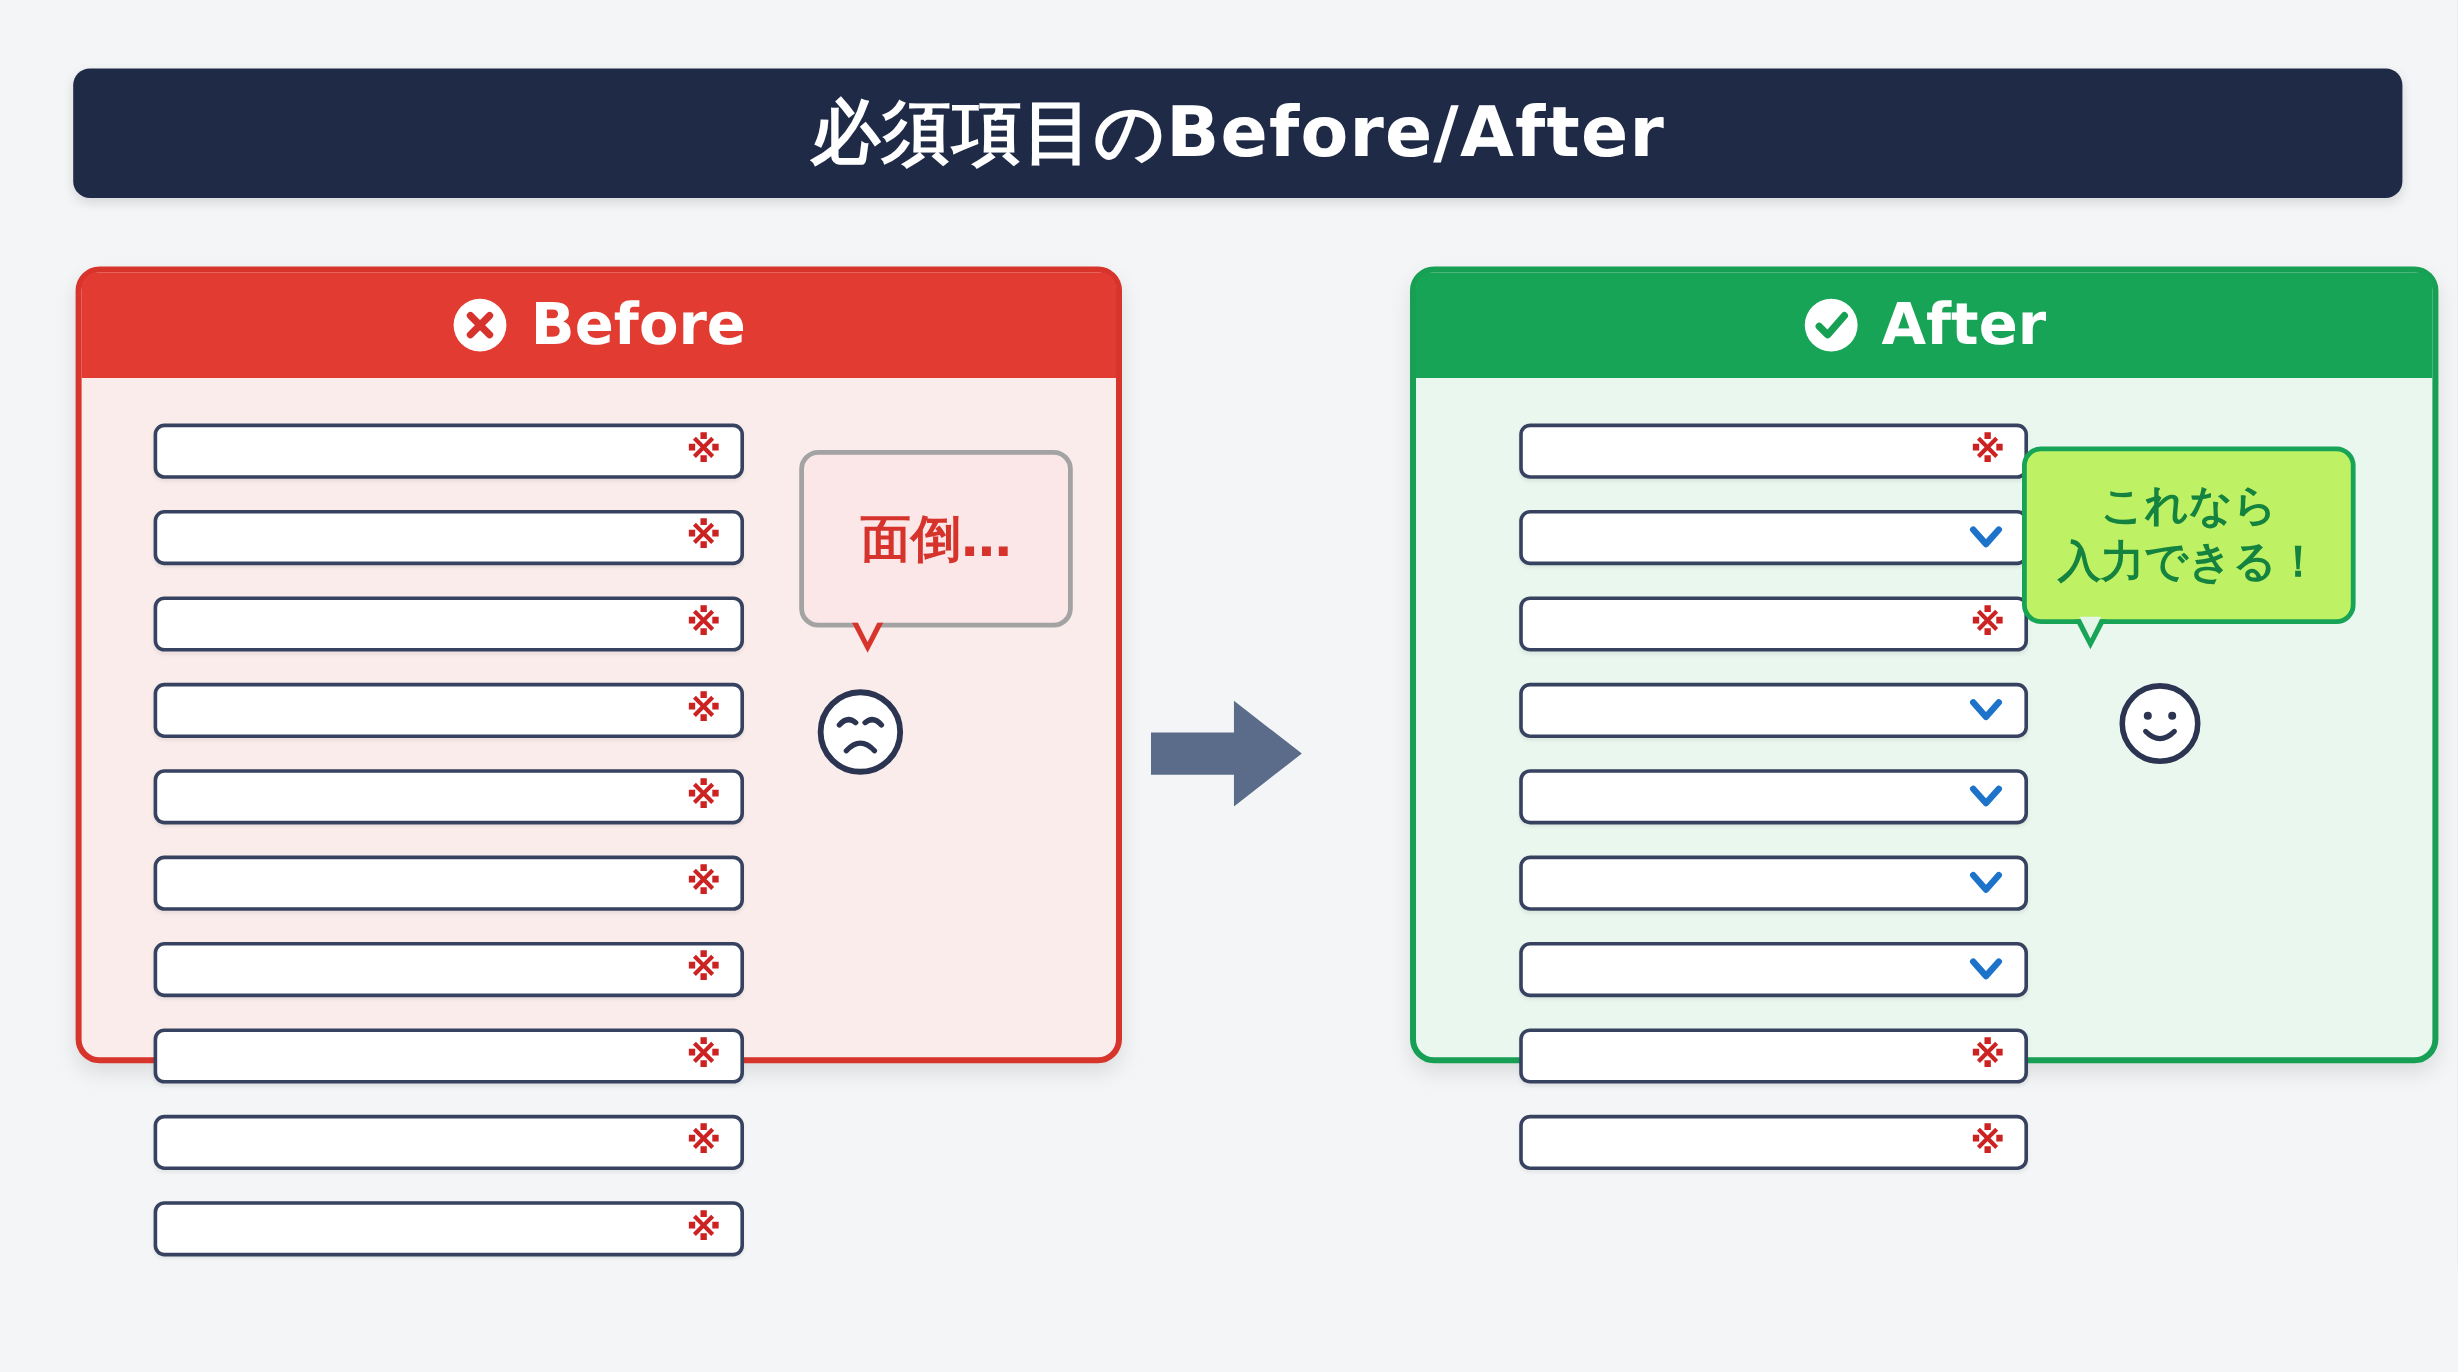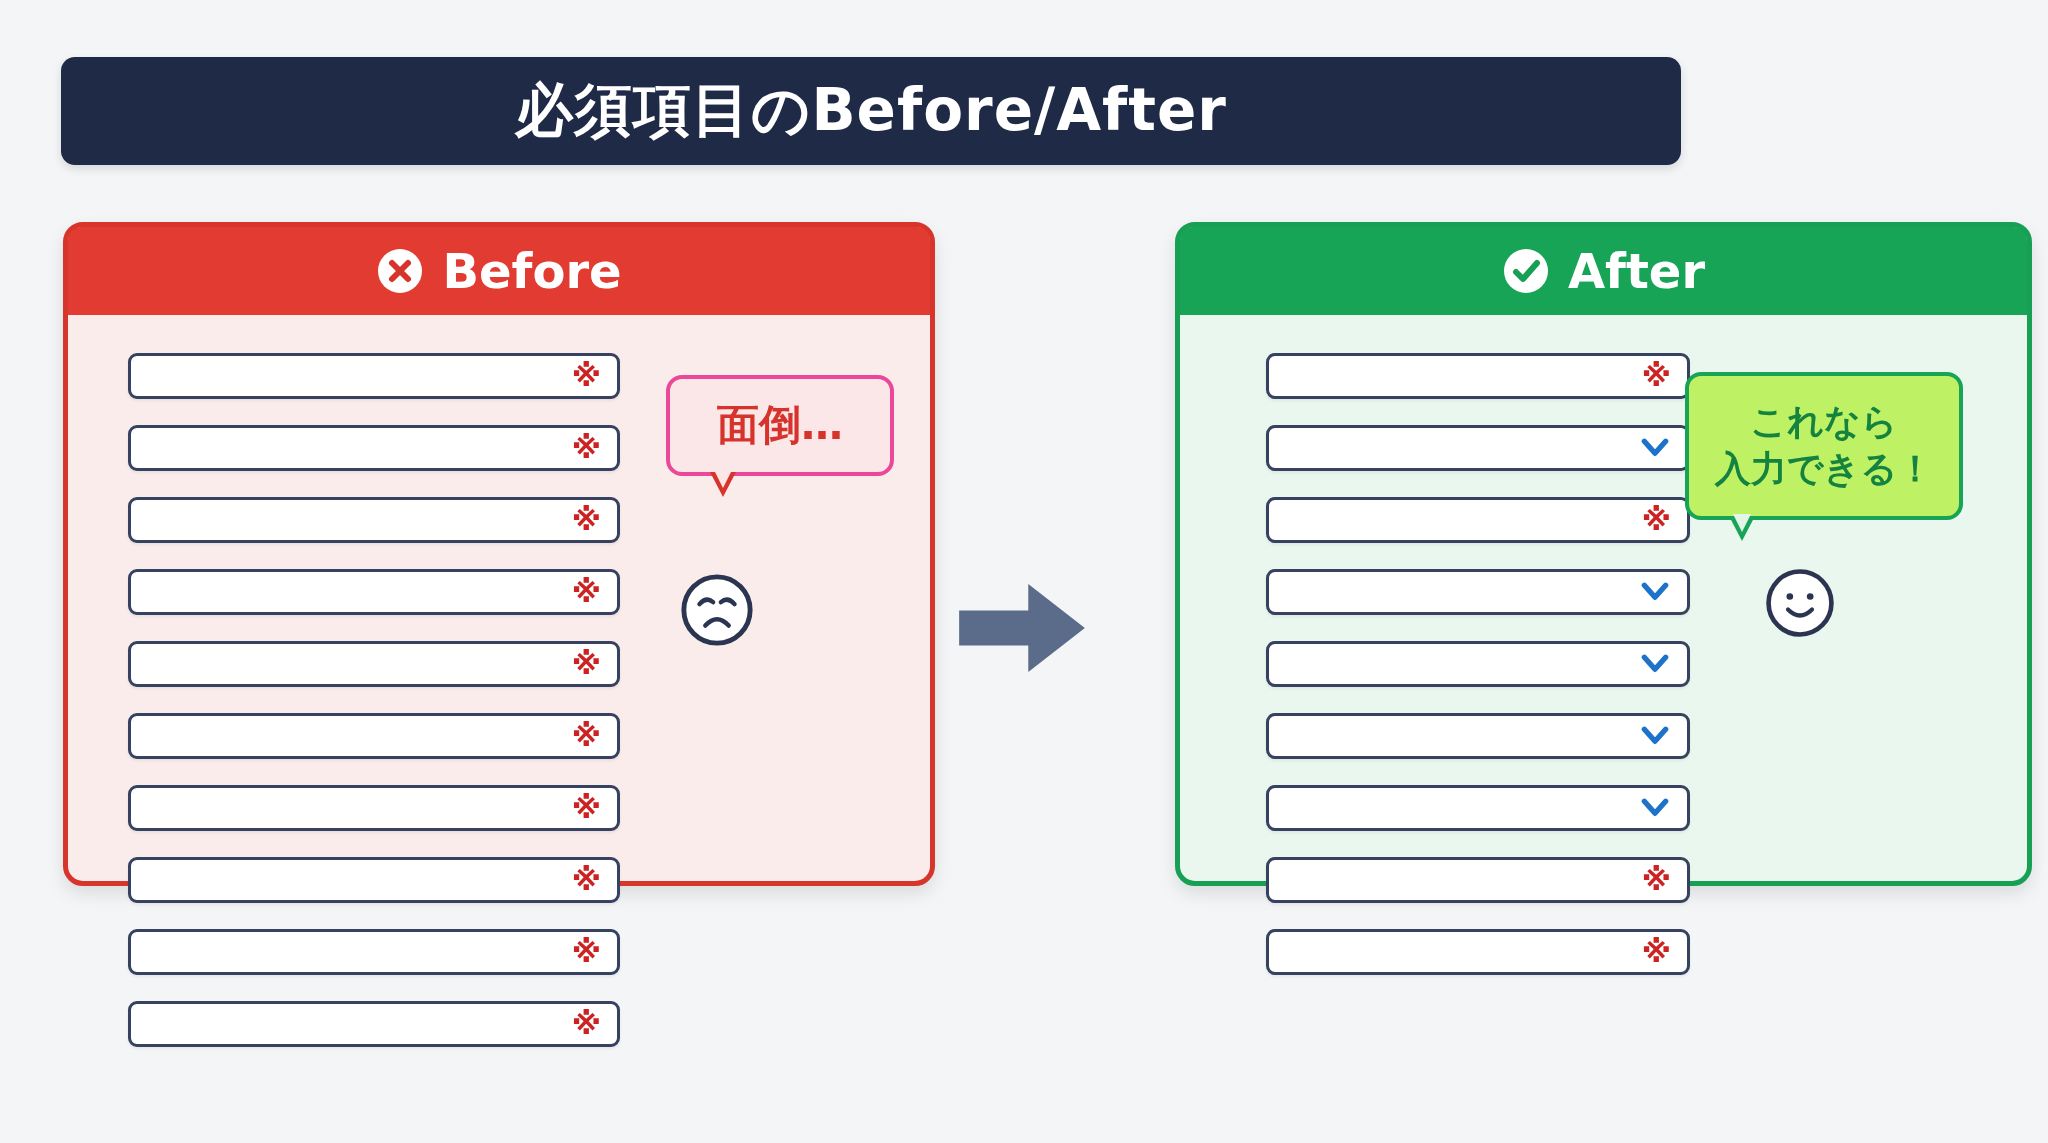--- a/index.html
+++ b/index.html
@@ -11,21 +11,21 @@
     width: 2048px;
     height: 1143px;
     background: #f4f5f7;
     overflow: hidden;
   }
 
   
   .title-bar {
     position: absolute;
     left: 61px; top: 57px;
-    width: 1620px; height: 108px;
+    width: 1941px; height: 108px;
     background: #1f2a47;
     border-radius: 14px;
     display: flex; align-items: center; justify-content: center;
     box-shadow: 0 4px 10px rgba(0,0,0,.12);
   }
   .title-bar h1 {
     color: #ffffff;
     font-size: 58px;
     font-weight: bold;
     letter-spacing: 1px;
@@ -101,23 +101,23 @@
   
   .bubble {
     position: absolute;
     border-radius: 16px;
     display: flex; align-items: center; justify-content: center;
     text-align: center;
     font-weight: bold;
   }
   .bubble-before {
     left: 666px; top: 375px;
-    width: 228px; height: 101px;
+    width: 228px; height: 148px;
     background: #fbe7e7;
-    border: 4px solid #ec4899;
+    border: 4px solid #a3a3a3;
     color: #d6332c;
     font-size: 42px;
   }
   .bubble-after {
     left: 1685px; top: 372px;
     width: 278px; height: 148px;
     background: #bef264;
     border: 4px solid #18a457;
     color: #14833f;
     font-size: 36px;

